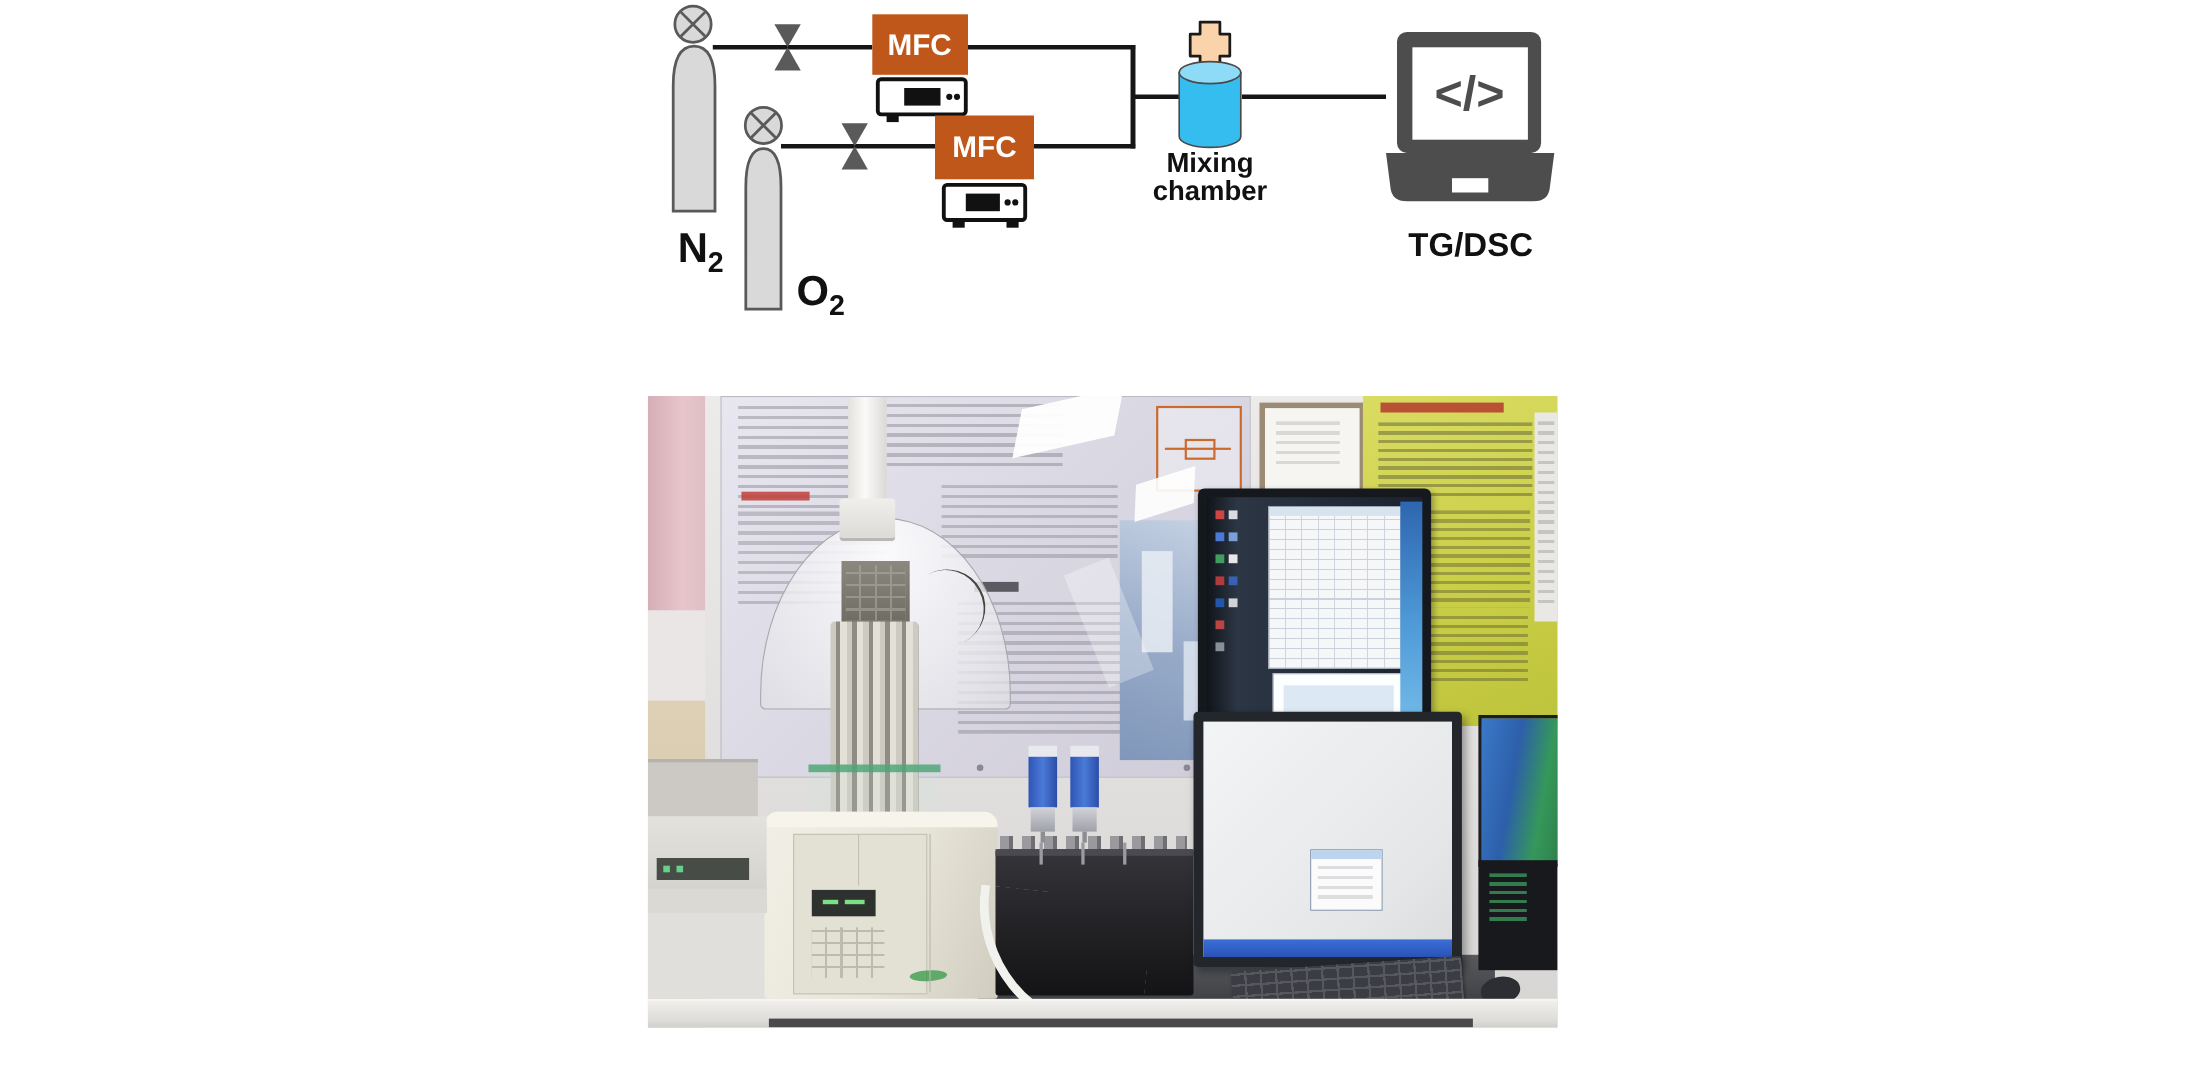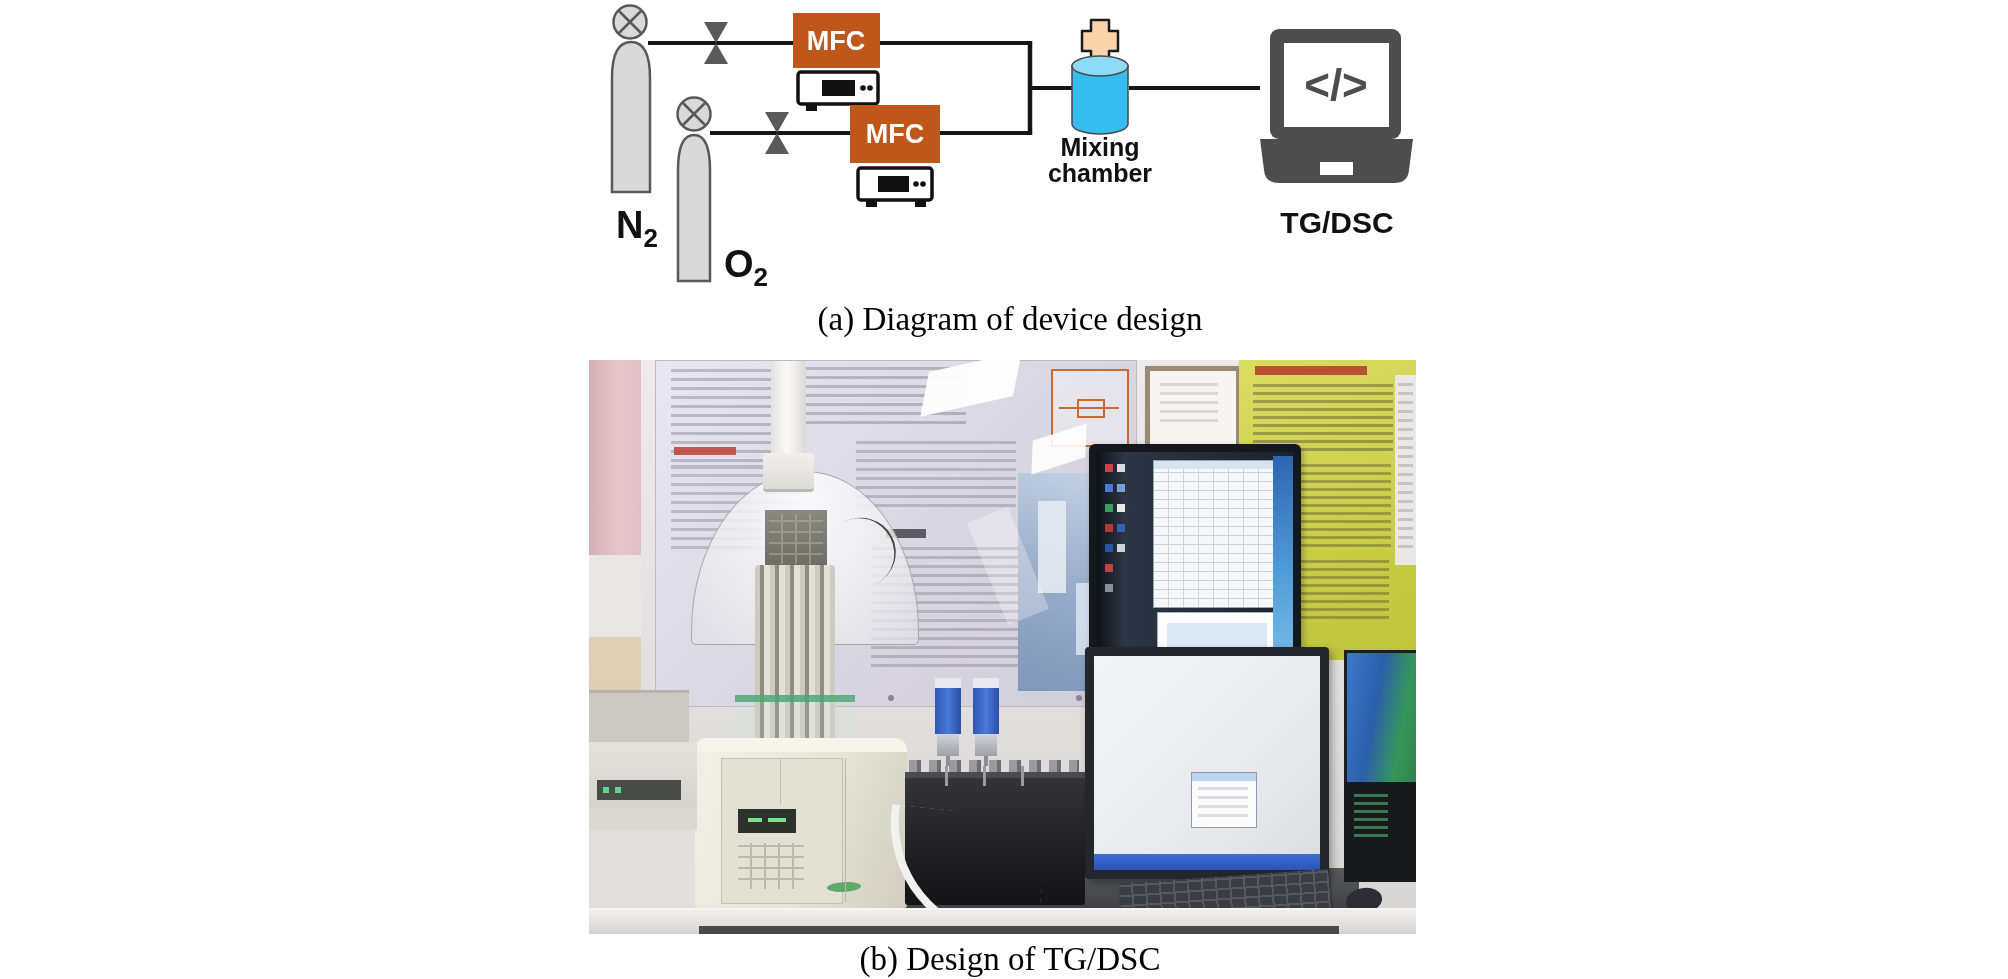--- a/index.html
+++ b/index.html
@@ -110,21 +110,20 @@
     <g>
       <rect x="710" y="29" width="131" height="110" rx="9" fill="#4d4d4d"></rect>
       <rect x="724" y="43" width="105" height="84" fill="#ffffff"></rect>
       <text x="776" y="100" text-anchor="middle" font-size="44" font-weight="bold" fill="#4d4d4d">&lt;/&gt;</text>
       <path d="M700,139 L853,139 L849,170 Q848,183 834,183 L719,183 Q705,183 704,170 Z" fill="#4d4d4d"></path>
       <rect x="760" y="162" width="33" height="13" fill="#ffffff"></rect>
       <text x="777" y="233" text-anchor="middle" font-size="30" font-weight="bold" fill="#111">TG/DSC</text>
     </g>
   </svg>
 
-  <div class="caption" style="top:301px;">(a) Diagram of device design</div>
 
   <div class="photo">
 
     <div class="abs" style="left:0;top:0;width:52px;height:195px;background:linear-gradient(90deg,#d5aeb6,#e6c6cb 60%,#dfbfc5);"></div>
     <div class="abs" style="left:0;top:195px;width:52px;height:82px;background:#e9e6e5;"></div>
     <div class="abs" style="left:0;top:277px;width:52px;height:297px;background:linear-gradient(180deg,#ddd0b5,#cfc2a6);"></div>
     <div class="abs" style="left:6px;top:330px;width:38px;height:13px;background:#6b6257;border-radius:2px;"></div>
     <div class="abs" style="left:6px;top:468px;width:38px;height:11px;background:#6b6257;border-radius:2px;"></div>
 
     <div class="abs" style="left:66px;top:0;width:480px;height:345px;background:linear-gradient(135deg,#e8e6ef 0%,#dbd9e4 45%,#cfccd9 100%);border:1px solid #bdbac6;">
@@ -279,15 +278,14 @@
       <div class="abs" style="left:10px;top:12px;width:34px;height:44px;background:repeating-linear-gradient(180deg,rgba(70,190,110,.6) 0 3px,transparent 3px 8px);"></div>
     </div>
 
     <div class="abs keys" style="left:531px;top:516px;width:210px;height:42px;border-radius:4px;transform:rotate(-4deg);box-shadow:1px 2px 3px rgba(0,0,0,.4);"></div>
     <div class="abs" style="left:757px;top:528px;width:36px;height:24px;background:#2c2e33;border-radius:50% 50% 45% 45%;transform:rotate(-10deg);"></div>
 
     <div class="abs" style="left:0;top:548px;width:827px;height:26px;background:linear-gradient(180deg,#f0efec,#dcdbd8 70%,#cccbc8);border-top:2px solid #f6f5f2;"></div>
     <div class="abs" style="left:110px;top:566px;width:640px;height:8px;background:#4a4a4c;"></div>
   </div>
 
-  <div class="caption" style="top:941px;">(b) Design of TG/DSC</div>
 
 </div>
 
 </body></html>

